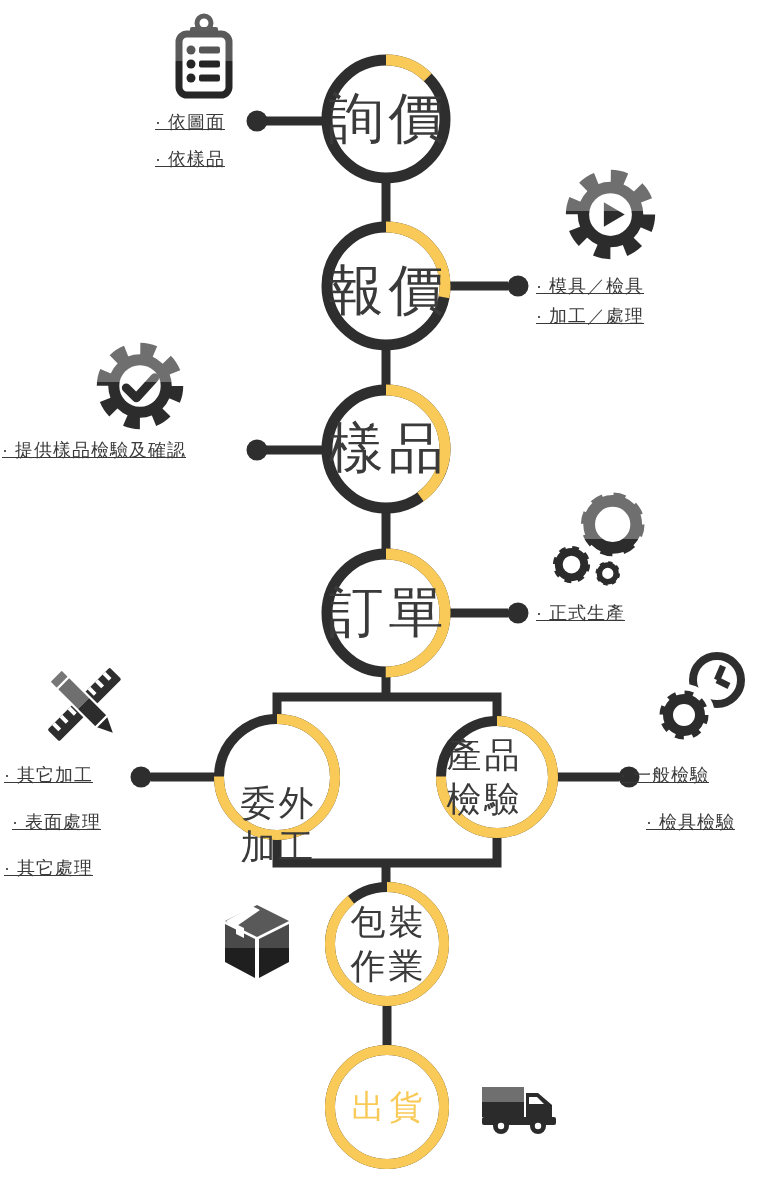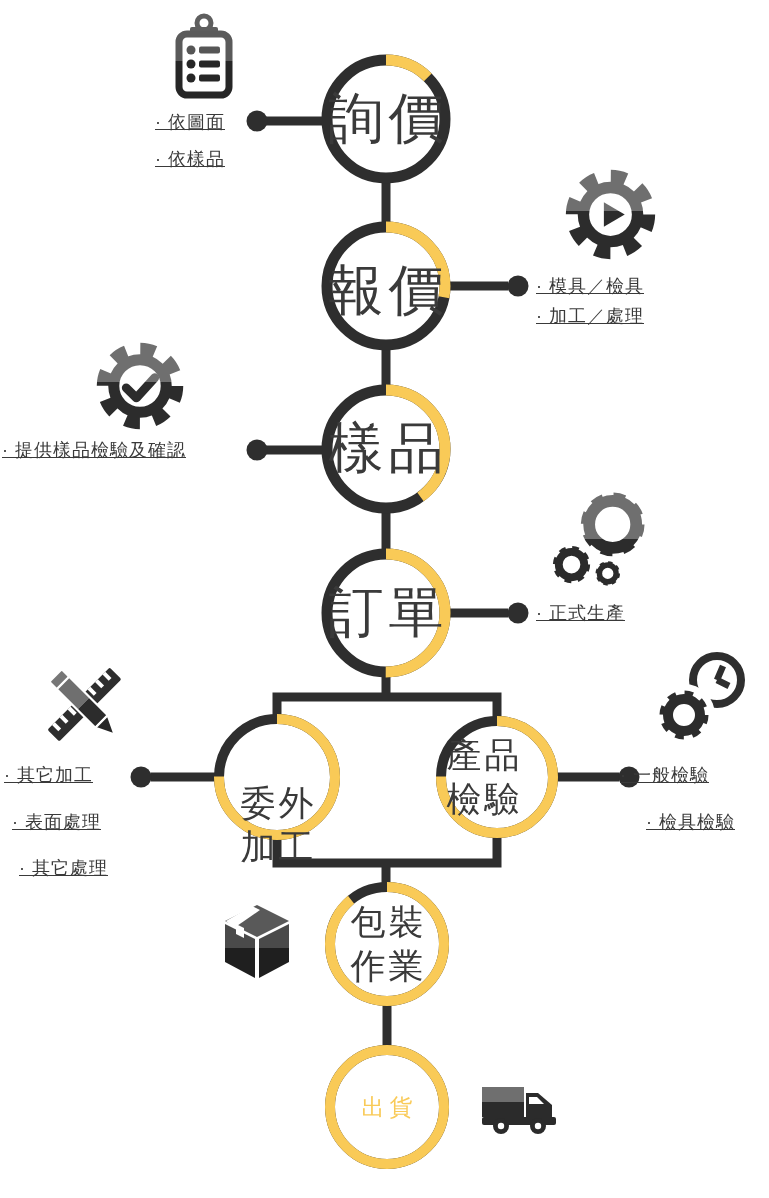--- a/index.html
+++ b/index.html
@@ -16,21 +16,21 @@
   .ln{stroke:var(--dark);stroke-width:9;fill:none;}
   .branch{stroke:var(--dark);stroke-width:9;fill:none;stroke-linejoin:miter;}
   .dot{fill:var(--dark);}
   .circle-label{
     position:absolute;display:flex;align-items:center;justify-content:center;
     font-size:55px;letter-spacing:5px;text-indent:5px;color:var(--text);white-space:nowrap;
   }
   .circle-label.two-line{
     flex-direction:column;font-size:35px;line-height:44px;letter-spacing:3px;text-indent:3px;
   }
-  .circle-label.ship{font-size:23px;color:var(--yellow);text-align:center;}
+  .circle-label.ship{font-size:33px;color:var(--yellow);text-align:center;}
   .note{
     position:absolute;font-size:18px;line-height:32px;color:var(--text);
     white-space:nowrap;letter-spacing:1px;text-decoration:underline;
   }
 </style>
 </head>
 <body>
 
 <div class="canvas">
 
@@ -242,18 +242,18 @@
 
   <div class="note" style="left:536px;top:270px;">· 模具／檢具</div>
   <div class="note" style="left:536px;top:300px;">· 加工／處理</div>
 
   <div class="note" style="left:2px;top:434px;">· 提供樣品檢驗及確認</div>
 
   <div class="note" style="left:536px;top:597px;">· 正式生產</div>
 
   <div class="note" style="left:4px;top:759px;">· 其它加工</div>
   <div class="note" style="left:12px;top:806px;">· 表面處理</div>
-  <div class="note" style="left:4px;top:852px;margin-left:15px;">· 其它處理</div>
+  <div class="note" style="left:4px;top:852px;">· 其它處理</div>
 
   <div class="note" style="left:620px;top:759px;text-align:right;">· 一般檢驗</div>
   <div class="note" style="left:646px;top:806px;">· 檢具檢驗</div>
 
 </div>
 
 </body></html>

